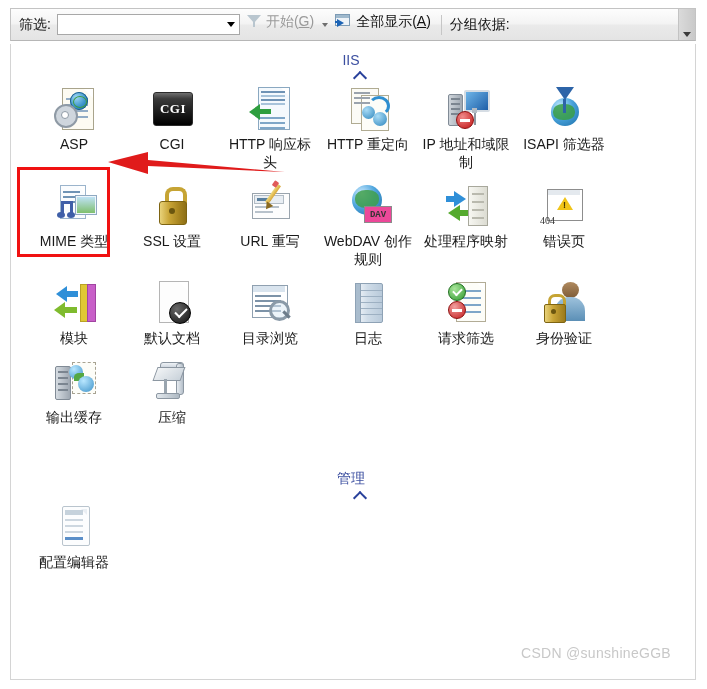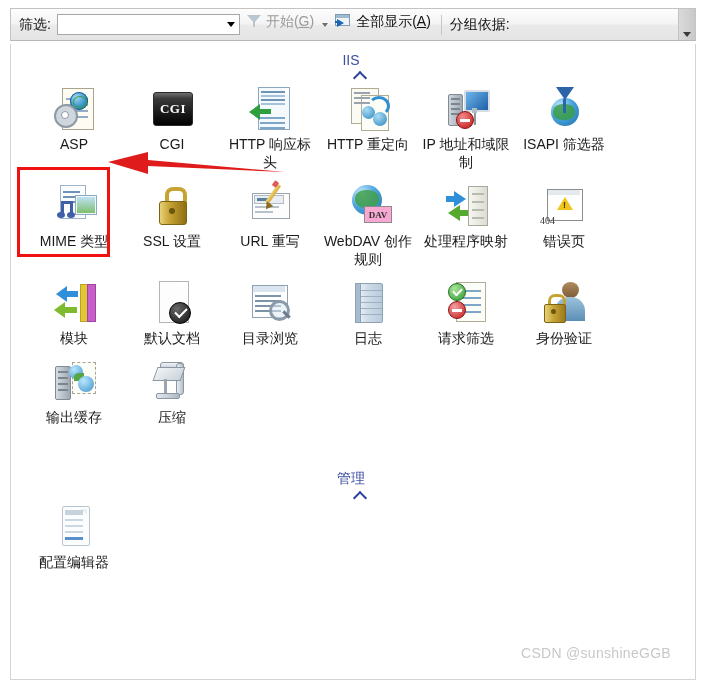--- a/index.html
+++ b/index.html
@@ -356,22 +356,22 @@
   .i-url .r1{position:absolute;left:9px;top:25px;width:24px;height:2px;background:#b8c2cb;}
   .i-url .r2{position:absolute;left:9px;top:30px;width:18px;height:2px;background:#b8c2cb;}
   .i-url .pen{position:absolute;left:25px;top:2px;width:4px;height:22px;background:linear-gradient(to right,#f0d97c,#d8a83a);transform:rotate(35deg);}
   .i-url .tip{position:absolute;left:18px;top:22px;width:0;height:0;border-left:4px solid transparent;border-right:4px solid transparent;border-top:7px solid #8a6a20;transform:rotate(35deg);}
   .i-url .erz{position:absolute;left:27px;top:0px;width:5px;height:6px;background:#e05a5a;transform:rotate(35deg);border-radius:1px;}
 
   
   .i-dav .globe{position:absolute;left:8px;top:4px;width:30px;height:30px;border-radius:50%;
     background:radial-gradient(circle at 32% 28%,#cdebff 0%,#4fa6de 45%,#1a6ba5 100%);}
   .i-dav .land{position:absolute;left:11px;top:9px;width:24px;height:18px;border-radius:45%;background:#3f9f4a;opacity:.85;}
-  .i-dav .tag{position:absolute;left:20px;top:25px;width:26px;height:15px;background:#f9a8d4;border:1px solid #8b8b8b;
-     display:flex;align-items:center;justify-content:center;font-size:9px;font-weight:bold;color:#333;font-family:Liberation Serif, serif;}
+  .i-dav .tag{position:absolute;left:20px;top:25px;width:26px;height:15px;background:#ec4899;border:1px solid #8b8b8b;
+     display:flex;align-items:center;justify-content:center;font-size:9px;font-weight:bold;color:#333;font-family:Liberation Mono, monospace;}
 
   
   .i-hm .bk{position:absolute;left:26px;top:5px;width:18px;height:38px;background:linear-gradient(to right,#f7f7f2,#dcdcd2);border:1px solid #a8a89c;}
   .i-hm .bk i{position:absolute;left:3px;width:12px;height:2px;background:#b9b9ae;}
   .i-hm .a1{position:absolute;left:12px;top:10px;width:0;height:0;border-top:8px solid transparent;border-bottom:8px solid transparent;border-left:12px solid #2f8fd8;}
   .i-hm .a1t{position:absolute;left:4px;top:15px;width:10px;height:6px;background:#2f8fd8;}
   .i-hm .a2{position:absolute;left:6px;top:24px;width:0;height:0;border-top:8px solid transparent;border-bottom:8px solid transparent;border-right:12px solid #55aa2e;}
   .i-hm .a2t{position:absolute;left:16px;top:29px;width:10px;height:6px;background:#55aa2e;}
 
   

